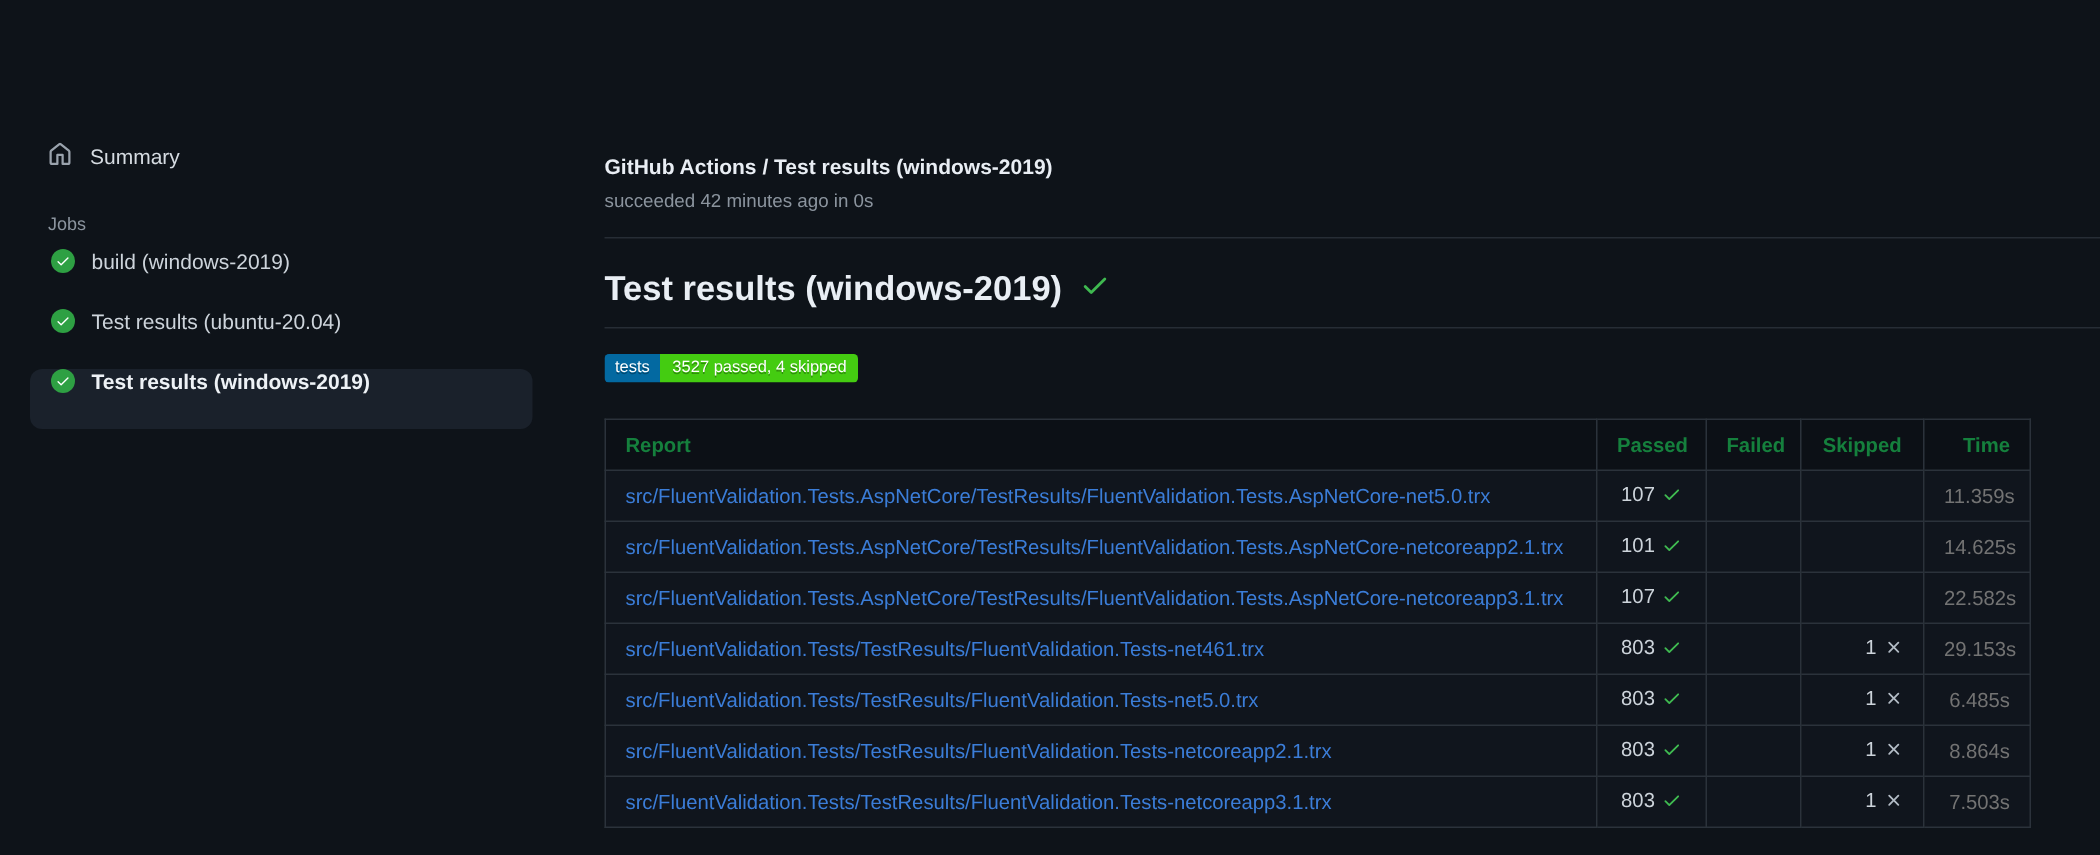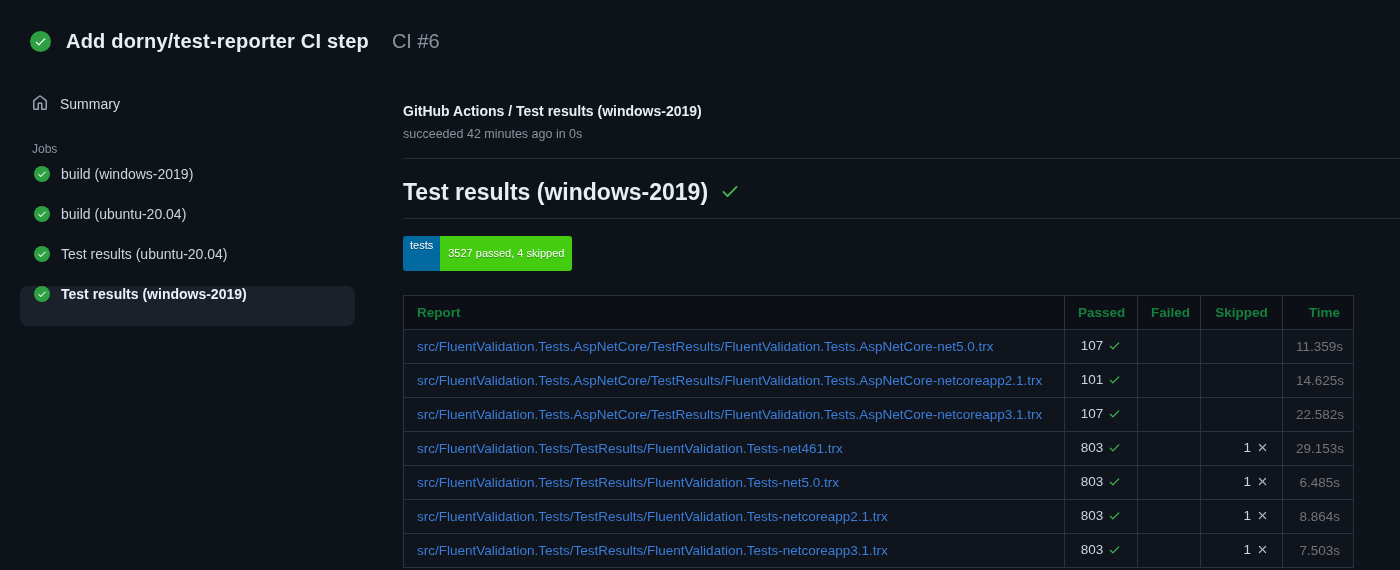--- a/index.html
+++ b/index.html
@@ -38,21 +38,21 @@
   .check-sub { font-size:12.5px; color:#8b949e; margin-top:8px; }
   .divider { border:none; border-top:1px solid #262d35; margin-top:17px; width:100%; }
   .section-head { display:flex; align-items:center; gap:12px; margin-top:20px; }
   .section-head h2 { font-size:23px; font-weight:bold; color:#e9eef4; }
   .divider2 { border:none; border-top:1px solid #262d35; margin-top:12px; width:100%; }
 
   
   .badge { display:inline-flex; margin-top:17px; border-radius:3px; overflow:hidden;
     font-size:11px; line-height:19px; color:#fff; text-shadow:0 1px 0 rgba(1,1,1,.3); cursor:default; }
   .badge .badge-label { padding:0 7px; }
-  .badge .badge-value { padding:8px 8px; }
+  .badge .badge-value { padding:0 8px; }
 
   
   table { border-collapse:collapse; table-layout:fixed; width:950px; margin-top:24px;
     font-size:13.5px; }
   th, td { border:1px solid #2b323b; height:34px; padding:0 13px; overflow:hidden; white-space:nowrap; }
   thead th { background:#0c1016; color:#15803d; font-weight:bold; }
   tbody td { background:#10151d; }
   th.c-report, td.c-report { text-align:left; }
   th.c-passed, th.c-failed, th.c-skipped { text-align:center; }
   td.c-passed { text-align:center; }
@@ -61,29 +61,20 @@
   td.c-report a { color:#3b7dd8; text-decoration:none; font-size:13.5px;text-align:right; }
   .num { color:#cdd4db; }
   .mark { display:inline-block; vertical-align:-2px; margin-left:5px; }
   td.c-time { color:#737373; }
 </style>
 </head>
 <body>
 
 <div class="page">
 
-  <div class="run-header">
-    <span class="status-circle">
-      <svg width="13" height="13" viewBox="0 0 16 16">
-          <path fill="#ffffff" d="M13.78 4.22a.75.75 0 0 1 0 1.06l-7.25 7.25a.75.75 0 0 1-1.06 0L2.22 9.28a.75.75 0 0 1 1.06-1.06L6 10.94l6.72-6.72a.75.75 0 0 1 1.06 0Z"></path>
-        </svg>
-    </span>
-    <span class="run-title">Add dorny/test-reporter CI step</span>
-    <span class="run-number">CI #6</span>
-  </div>
 
   <div class="sidebar">
     <div class="summary-item">
       <span>
         <svg width="16" height="16" viewBox="0 0 16 16">
             <path fill="#9aa3ad" d="M6.906.664a1.749 1.749 0 0 1 2.187 0l5.25 4.2c.415.332.657.835.657 1.367v7.019A1.75 1.75 0 0 1 13.25 15h-3.5a.75.75 0 0 1-.75-.75V9H7v5.25a.75.75 0 0 1-.75.75h-3.5A1.75 1.75 0 0 1 1 13.25V6.23c0-.531.242-1.034.657-1.366l5.25-4.2Zm1.25 1.171a.25.25 0 0 0-.312 0l-5.25 4.2a.25.25 0 0 0-.094.196v7.019c0 .138.112.25.25.25H5.5V8.25a.75.75 0 0 1 .75-.75h3.5a.75.75 0 0 1 .75.75v5.25h2.75a.25.25 0 0 0 .25-.25V6.23a.25.25 0 0 0-.094-.195l-5.25-4.2Z"></path>
           </svg>
       </span>
       <span>Summary</span>
     </div>
@@ -96,28 +87,20 @@
             </svg>
     </span>
     <span class="lbl">build (windows-2019)</span>
   </div>
         <div class="job-item">
     <span class="job-circle">
       <svg width="10" height="10" viewBox="0 0 16 16">
               <path fill="#ffffff" d="M13.78 4.22a.75.75 0 0 1 0 1.06l-7.25 7.25a.75.75 0 0 1-1.06 0L2.22 9.28a.75.75 0 0 1 1.06-1.06L6 10.94l6.72-6.72a.75.75 0 0 1 1.06 0Z"></path>
             </svg>
     </span>
-    <span class="lbl">build (ubuntu-20.04)</span>
-  </div>
-        <div class="job-item">
-    <span class="job-circle">
-      <svg width="10" height="10" viewBox="0 0 16 16">
-              <path fill="#ffffff" d="M13.78 4.22a.75.75 0 0 1 0 1.06l-7.25 7.25a.75.75 0 0 1-1.06 0L2.22 9.28a.75.75 0 0 1 1.06-1.06L6 10.94l6.72-6.72a.75.75 0 0 1 1.06 0Z"></path>
-            </svg>
-    </span>
     <span class="lbl">Test results (ubuntu-20.04)</span>
   </div>
         <div class="job-item selected">
     <span class="job-circle">
       <svg width="10" height="10" viewBox="0 0 16 16">
               <path fill="#ffffff" d="M13.78 4.22a.75.75 0 0 1 0 1.06l-7.25 7.25a.75.75 0 0 1-1.06 0L2.22 9.28a.75.75 0 0 1 1.06-1.06L6 10.94l6.72-6.72a.75.75 0 0 1 1.06 0Z"></path>
             </svg>
     </span>
     <span class="lbl">Test results (windows-2019)</span>
   </div>

